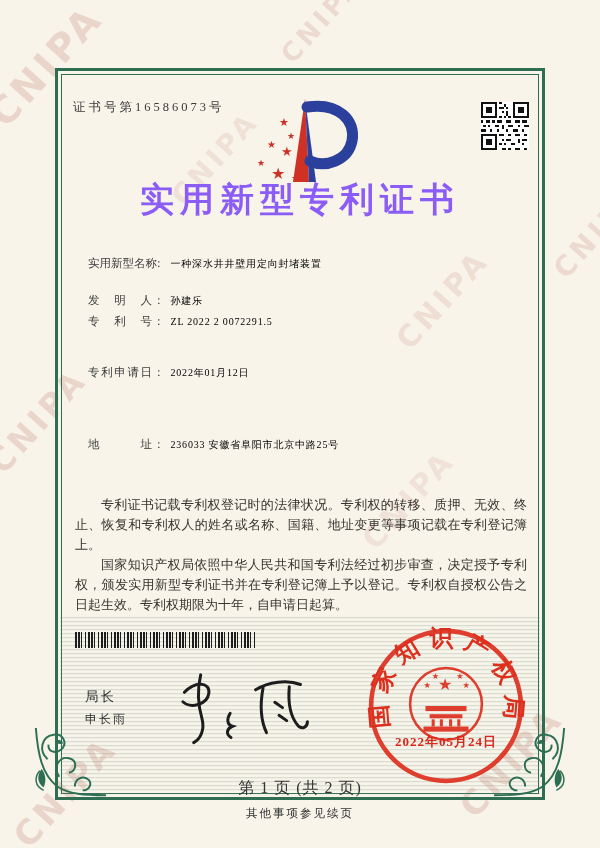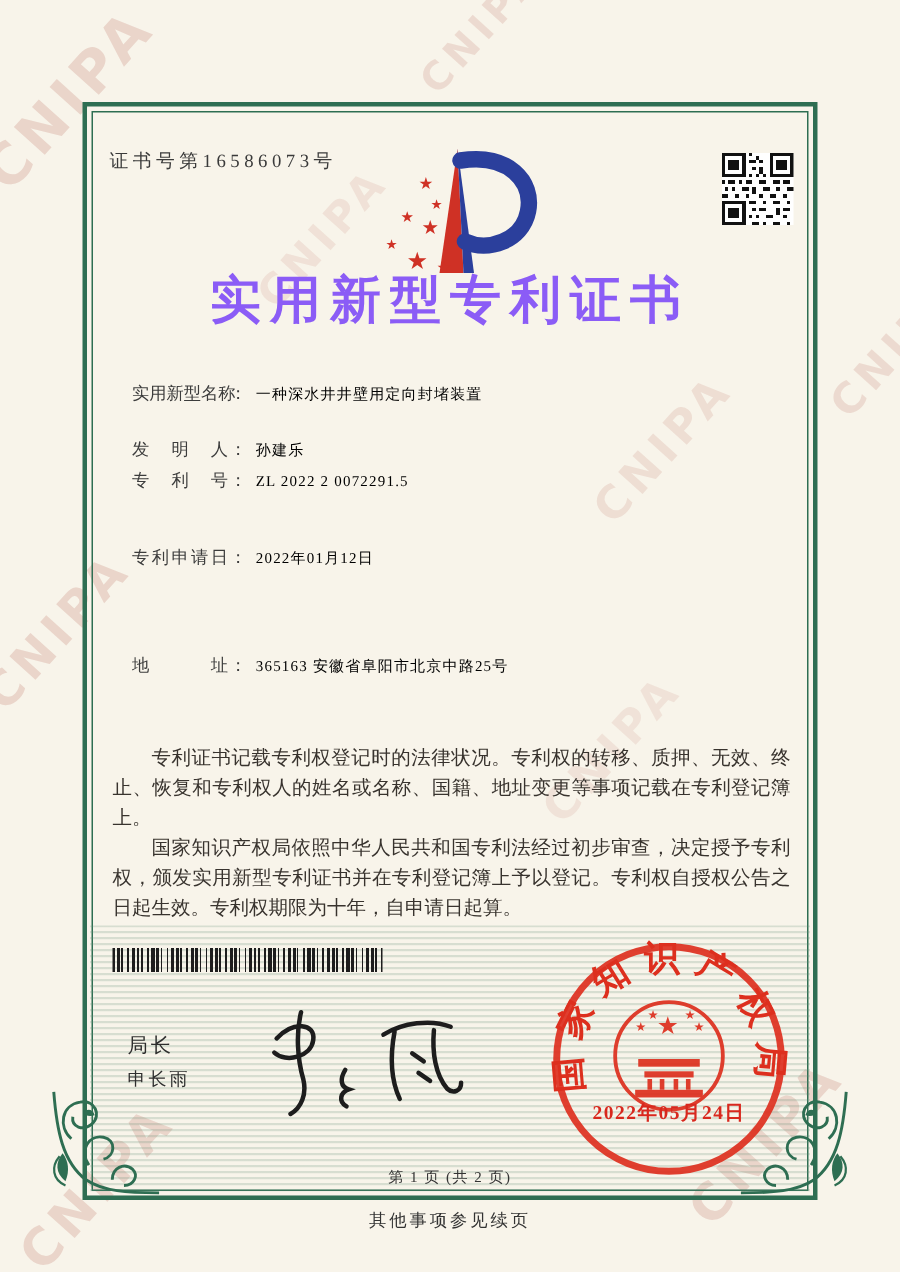--- a/index.html
+++ b/index.html
@@ -61,21 +61,21 @@
       #1d1d1d 6px 7px, transparent 7px 10px, #1d1d1d 10px 11px, transparent 11px 13px);
   }
   .sig-title { position:absolute; left:85px; top:688px; font-size:13.5px; color:#2e2e2e; z-index:4; letter-spacing:2px; }
   .sig-name  { position:absolute; left:85px; top:711px; font-size:12px; color:#2e2e2e; z-index:4; letter-spacing:2px; }
   .signature { position:absolute; left:170px; top:664px; z-index:4; transform:rotate(-2deg); }
   .seal { position:absolute; left:366px; top:626px; z-index:5; }
   .seal-date {
     position:absolute; left:366px; top:733px; width:160px; text-align:center; z-index:5;
     font-size:13px; font-weight:bold; color:#d8281e; letter-spacing:1px;
   }
-  .pagenum { position:absolute; left:0; right:0; top:778px; text-align:center; font-size:10px; color:#333; z-index:4; letter-spacing:1px; }
+  .pagenum { position:absolute; left:0; right:0; top:778px; text-align:center; font-size:16px; color:#333; z-index:4; letter-spacing:1px; }
   .contnote { position:absolute; left:0; right:0; top:806px; text-align:center; font-size:11.5px; color:#333; z-index:4; letter-spacing:2px; }
 </style>
 </head>
 <body>
 
 <div class="page">
 
   <span class="wm" style="left:-28px; top:44px;  font-size:38px;">CNIPA</span>
   <span class="wm" style="left:268px; top:4px;   font-size:26px; opacity:.8;">CNIPA</span>
   <span class="wm" style="left:158px; top:142px; font-size:28px; opacity:.6;">CNIPA</span>
@@ -128,21 +128,21 @@
   <div class="frow" style="top:290px">
     <span class="flabel">发明人</span><span class="fcolon">：</span><span class="fvalue">孙建乐</span>
   </div>
   <div class="frow" style="top:311px">
     <span class="flabel">专利号</span><span class="fcolon">：</span><span class="fvalue">ZL 2022 2 0072291.5</span>
   </div>
   <div class="frow" style="top:362px">
     <span class="flabel">专利申请日</span><span class="fcolon">：</span><span class="fvalue">2022年01月12日</span>
   </div>
   <div class="frow" style="top:434px">
-    <span class="flabel">地址</span><span class="fcolon">：</span><span class="fvalue">365163 安徽省阜阳市北京中路25号</span>
+    <span class="flabel">地址</span><span class="fcolon">：</span><span class="fvalue">236033 安徽省阜阳市北京中路25号</span>
   </div>
 
   <div class="bodytext">
     <p>专利证书记载专利权登记时的法律状况。专利权的转移、质押、无效、终止、恢复和专利权人的姓名或名称、国籍、地址变更等事项记载在专利登记簿上。</p>
     <p>国家知识产权局依照中华人民共和国专利法经过初步审查，决定授予专利权，颁发实用新型专利证书并在专利登记簿上予以登记。专利权自授权公告之日起生效。专利权期限为十年，自申请日起算。</p>
   </div>
 
   <div class="barcode"></div>
 
   <div class="sig-title">局长</div>

